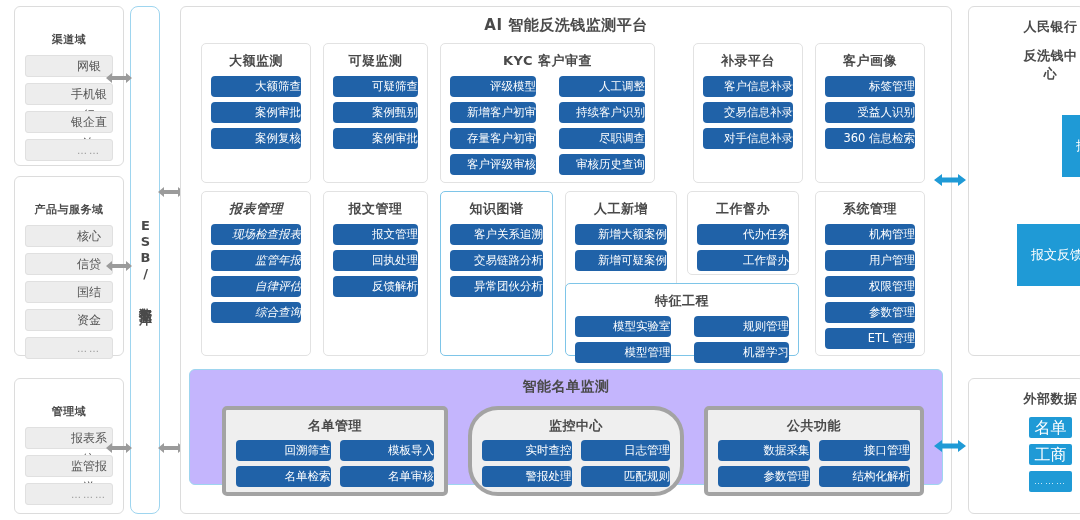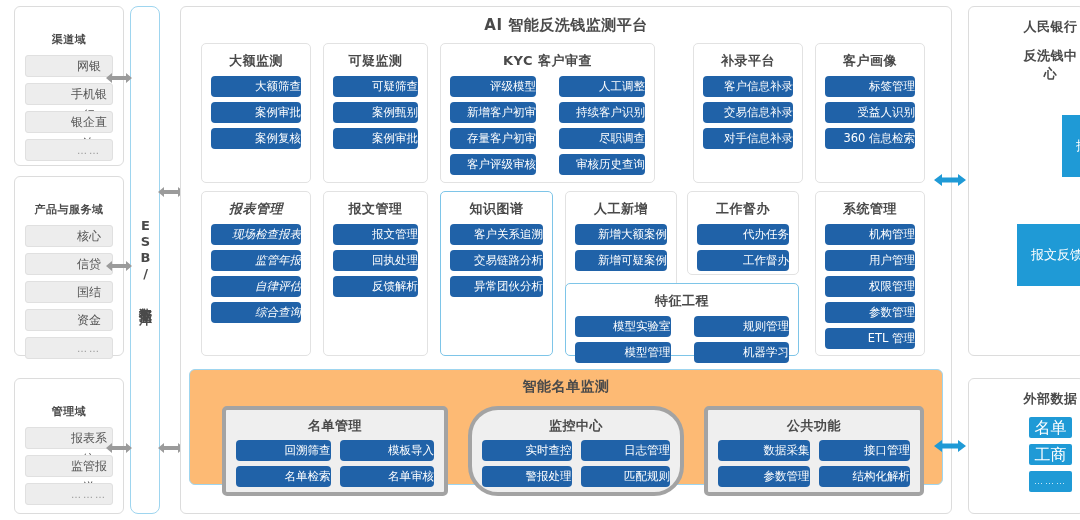--- a/index.html
+++ b/index.html
@@ -66,21 +66,21 @@
 
   .bchip {
     height:21px; line-height:20px; text-align:right;
     background:#2062a8; border-radius:4px;
     color:#fff; font-size:11.5px; white-space:nowrap;
   }
 
   
   .listsec {
     position:absolute; left:8px; top:362px; width:754px; height:116px;
-    border:1px solid #9ed5ef; border-radius:6px; background:#fdba74;
+    border:1px solid #9ed5ef; border-radius:6px; background:#c4b5fd;
   }
   .listsec > .panel-title { font-size:14px; margin-top:8px; }
   .subgrp {
     position:absolute; top:36px; height:90px;
     background:#efefef; border:4px solid #a3a3a3; border-radius:5px;
   }
   .subgrp .panel-title { font-size:13px; margin-top:7px; color:#4a4a4a; }
   .subgrp-body { padding:5px 10px; display:grid; grid-template-columns:1fr 1fr; gap:5px 9px; }
 
   

